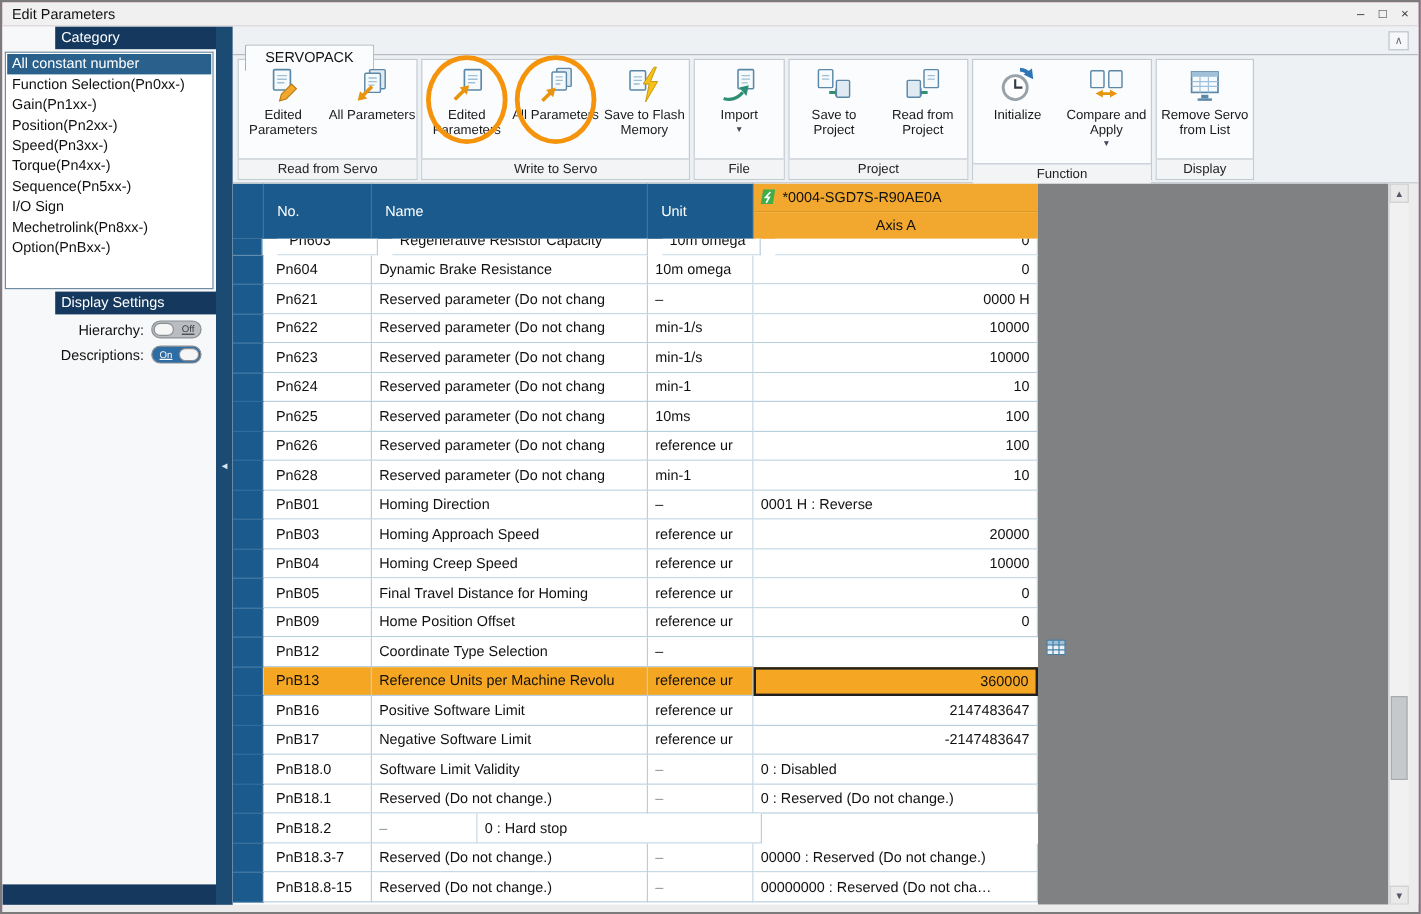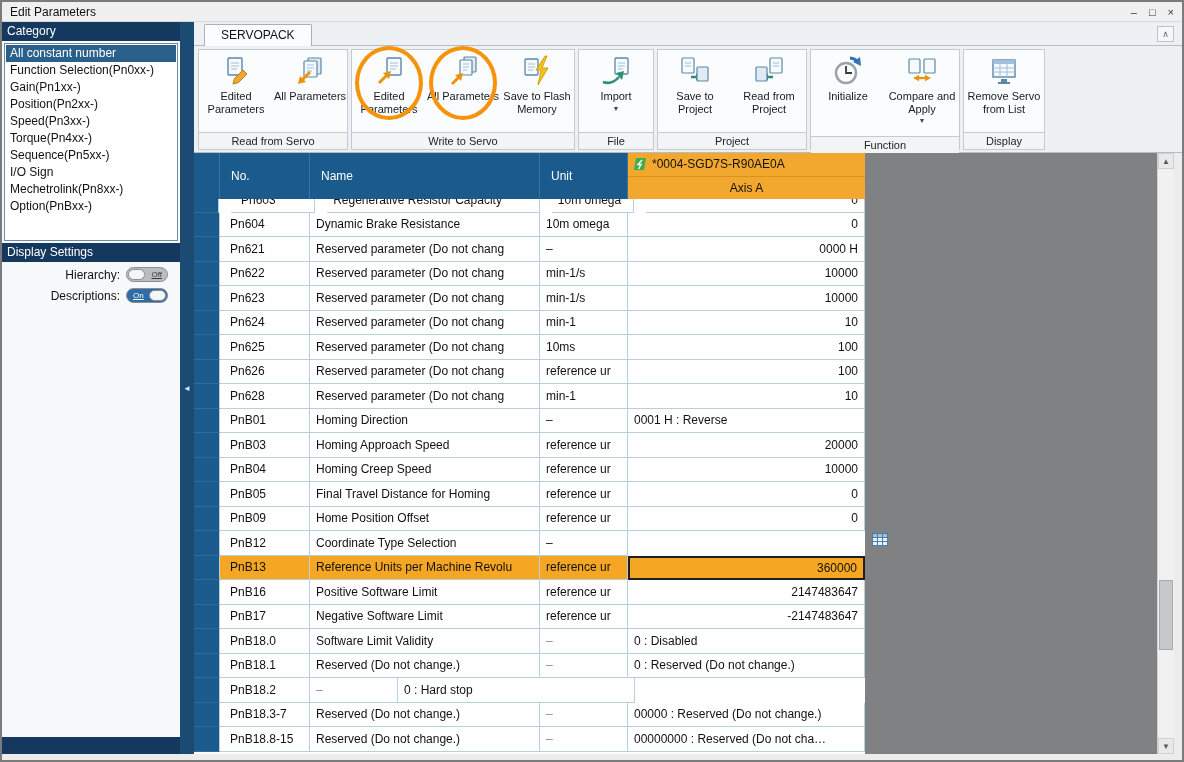--- a/index.html
+++ b/index.html
@@ -9,21 +9,21 @@
             display:flex; flex-direction:column; position:relative; }
   .titlebar { height:20px; display:flex; align-items:center; padding:0 8px; background:#f0f0f0;
               font-size:12px; color:#111; border-bottom:1px solid #d8d8d8; }
   .win-controls { margin-left:auto; display:flex; gap:12px; font-size:11px; color:#333; }
   .win-controls span { cursor:pointer; line-height:18px; }
 
   .body { flex:1; display:flex; overflow:hidden; background:#ececec; padding-bottom:6px; }
 
   
   .sidebar { width:178px; background:#f7f8f9; display:flex; flex-direction:column; }
-  .panel-header { background:#15395E; color:#fff; font-size:12px; padding:2px 5px; height:19px; }
+  .panel-header { background:#15395E; color:#fff; font-size:12px; padding:2px 5px; height:19px;margin-left:44px; }
   .cat-list { margin:2px; border:1px solid #6f8ca3; background:#fff; height:198px; overflow:hidden;
               font-size:12px; padding:1px; }
   .cat-item { height:17px; line-height:17px; padding:0 4px; white-space:nowrap; overflow:hidden; color:#111; cursor:pointer; }
   .cat-item.selected { background:#2A618C; color:#fff; }
   .ds-row { display:flex; align-items:center; justify-content:flex-end; gap:6px; padding:5px 12px 1px 0; font-size:12px; color:#111; }
   .tgl { width:42px; height:15px; border-radius:8px; position:relative; display:inline-flex; align-items:center;
          font-size:8px; border:1px solid #8a8f94; cursor:pointer;text-decoration:underline; }
   .tgl.off { background:#b9bdc1; justify-content:flex-end; color:#3a3a3a; padding-right:5px; }
   .tgl.off .knob { position:absolute; left:1px; top:1px; width:17px; height:11px; background:#f6f6f6; border:1px solid #8a8f94; border-radius:6px; }
   .tgl.on { background:#2D6DA3; justify-content:flex-start; color:#fff; padding-left:6px; }
@@ -32,21 +32,21 @@
   .sidebar-bottom { height:17px; background:#15395E; }
 
   .strip { width:14px; background:#1B4A72; color:#d8e6f2; display:flex; align-items:center; justify-content:center;
            font-size:8px; cursor:pointer; }
 
   
   .main { flex:1; display:flex; flex-direction:column; overflow:hidden; background:#eef1f4; }
   .tabrow { height:24px; display:flex; align-items:flex-end; padding-left:10px; position:relative;
             background:#eef1f4; border-bottom:1px solid #b6bcc2; }
   .tab { background:#fbfcfd; border:1px solid #a8b0b8; border-bottom:none; padding:3px 16px 4px 16px;
-         font-size:12px; color:#111; border-radius:2px 2px 0 0; position:relative; top:1px; cursor:pointer; }
+         font-size:12px; color:#111; border-radius:2px 2px 0 0; position:relative; top:14px; cursor:pointer; }
   .ribbon-collapse { position:absolute; right:8px; top:4px; width:17px; height:16px; border:1px solid #bcc2c8;
                      background:#f6f7f8; color:#667; font-size:9px; text-align:center; line-height:15px; cursor:pointer; }
 
   .toolbar { display:flex; align-items:stretch; gap:3px; padding:3px 4px 2px 4px; height:107px;
              background:#eef1f4; border-bottom:1px solid #b6bcc2; }
   .tb-group { border:1px solid #c2cad2; background:#fbfcfd; display:flex; flex-direction:column;gap:12px; }
   .tb-btns { flex:1; display:flex; }
   .tb-btn { width:74px; display:flex; flex-direction:column; align-items:center; padding-top:5px;
             position:relative; cursor:pointer; }
   .tb-btn.wide { width:80px;align-items:center; }

